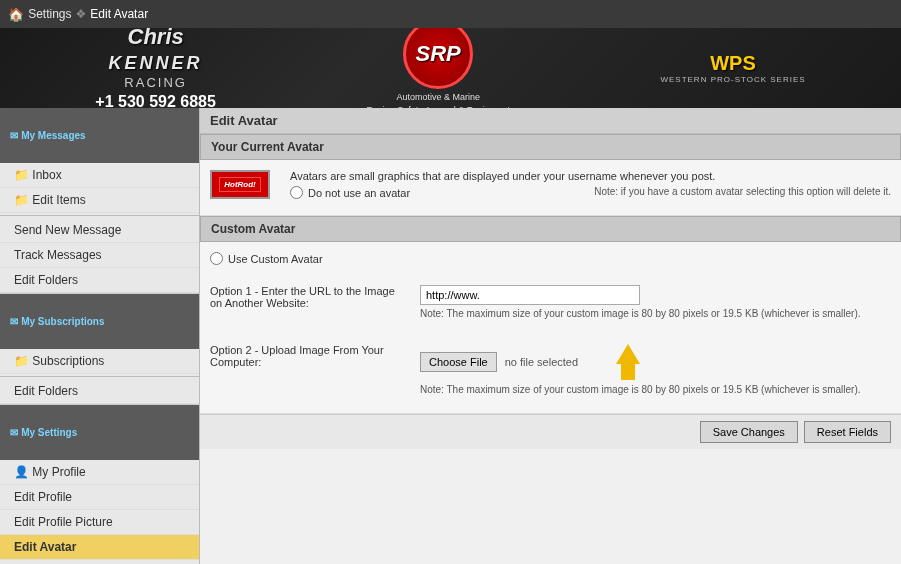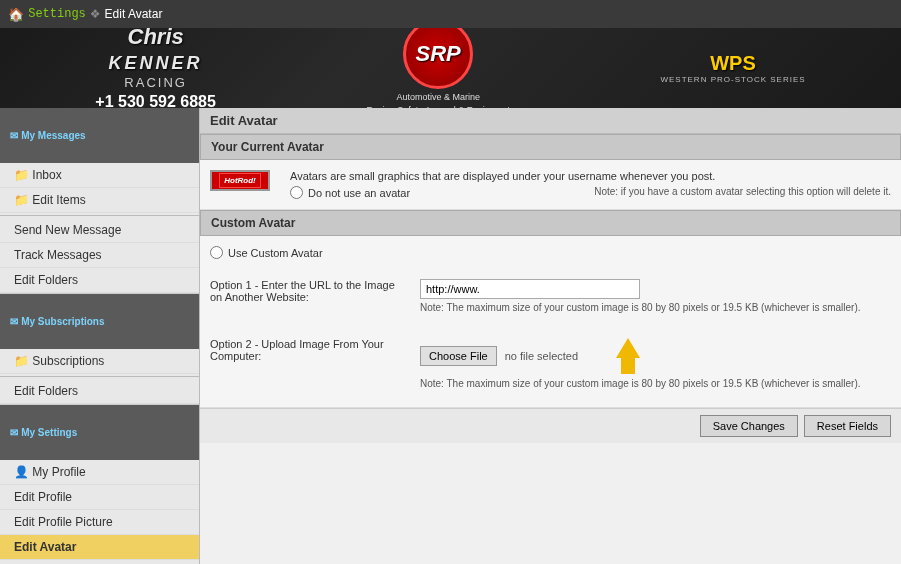--- a/index.html
+++ b/index.html
@@ -38,21 +38,21 @@
     
     .content { flex: 1; background: #f0f0f0; overflow-y: auto; }
     .content-header { background: #d0d0d0; padding: 5px 10px; font-size: 13px; font-weight: bold; color: #333; border-bottom: 1px solid #bbb; }
     .content-body { padding: 0; }
 
     
     .section-title { background: #c8c8c8; border: 1px solid #aaa; padding: 5px 10px; font-size: 12px; font-weight: bold; color: #333; margin: 0; }
 
     
     .avatar-section { padding: 10px; background: #f5f5f5; border-bottom: 1px solid #ddd; }
-    .current-avatar-img { width: 60px; height: 21px; background: #cc0000; border: 2px solid #999; display: flex; align-items: center; justify-content: center; margin-bottom: 6px; }
+    .current-avatar-img { width: 60px; height: 29px; background: #cc0000; border: 2px solid #999; display: flex; align-items: center; justify-content: center; margin-bottom: 6px; }
     .current-avatar-img span { color: #fff; font-size: 9px; font-weight: bold; font-style: italic; }
     .avatar-note { font-size: 11px; color: #333; margin-bottom: 4px; }
     .radio-row { display: flex; align-items: center; gap: 5px; font-size: 11px; color: #333; }
 
     
     .custom-avatar-section { padding: 10px; background: #f5f5f5; border-bottom: 1px solid #ddd; }
     .form-row { display: flex; align-items: flex-start; gap: 10px; margin-bottom: 8px; }
     .form-label { width: 200px; font-size: 11px; color: #333; flex-shrink: 0; }
     .form-control { flex: 1; }
     .form-input { width: 220px; padding: 3px 5px; border: 1px solid #aaa; font-size: 11px; background: #fff; }
@@ -66,21 +66,21 @@
     
     .buttons-row { display: flex; justify-content: flex-end; gap: 6px; padding: 6px 10px; background: #e8e8e8; border-top: 1px solid #ccc; }
     .btn { padding: 4px 12px; border: 1px solid #888; font-size: 11px; cursor: pointer; background: #d8d8d8; }
   </style>
 </head>
 <body>
 
 <div class="top-bar">
   <div class="breadcrumb">
     <span class="home-icon">🏠</span>
-    <span style="color:#84cc16; cursor:pointer;font-family:Liberation Mono, monospace;">Settings</span>
+    <span style="color:#e5e5e5; cursor:pointer;">Settings</span>
     <span style="color:#888;">❖</span>
     <span style="color:#fff;">Edit Avatar</span>
   </div>
 </div>
 
 <div class="banner">
   <div class="banner-content">
     <div class="banner-logo-kenner">
       <div class="name">Chris</div>
       <div class="name" style="font-size:18px; letter-spacing:3px;">KENNER</div>

